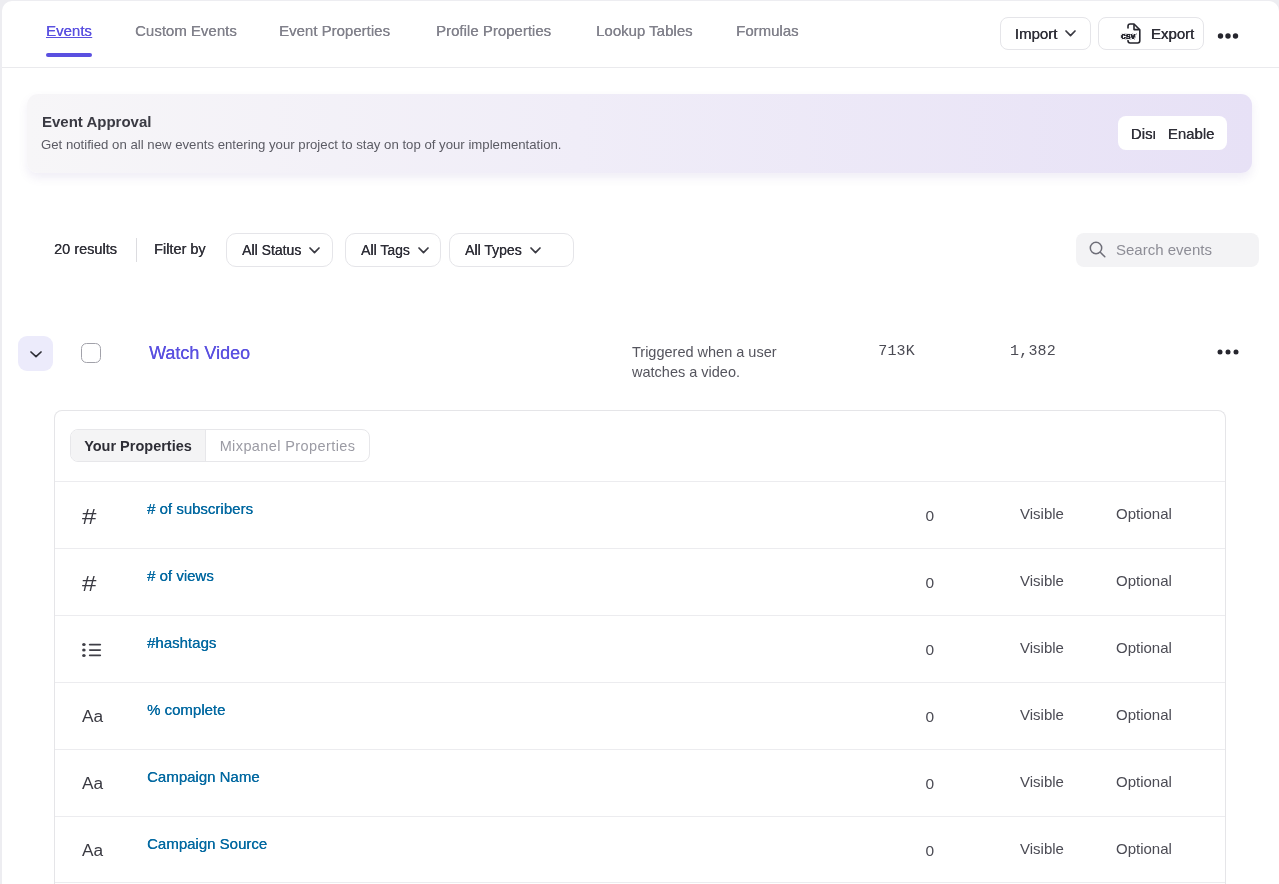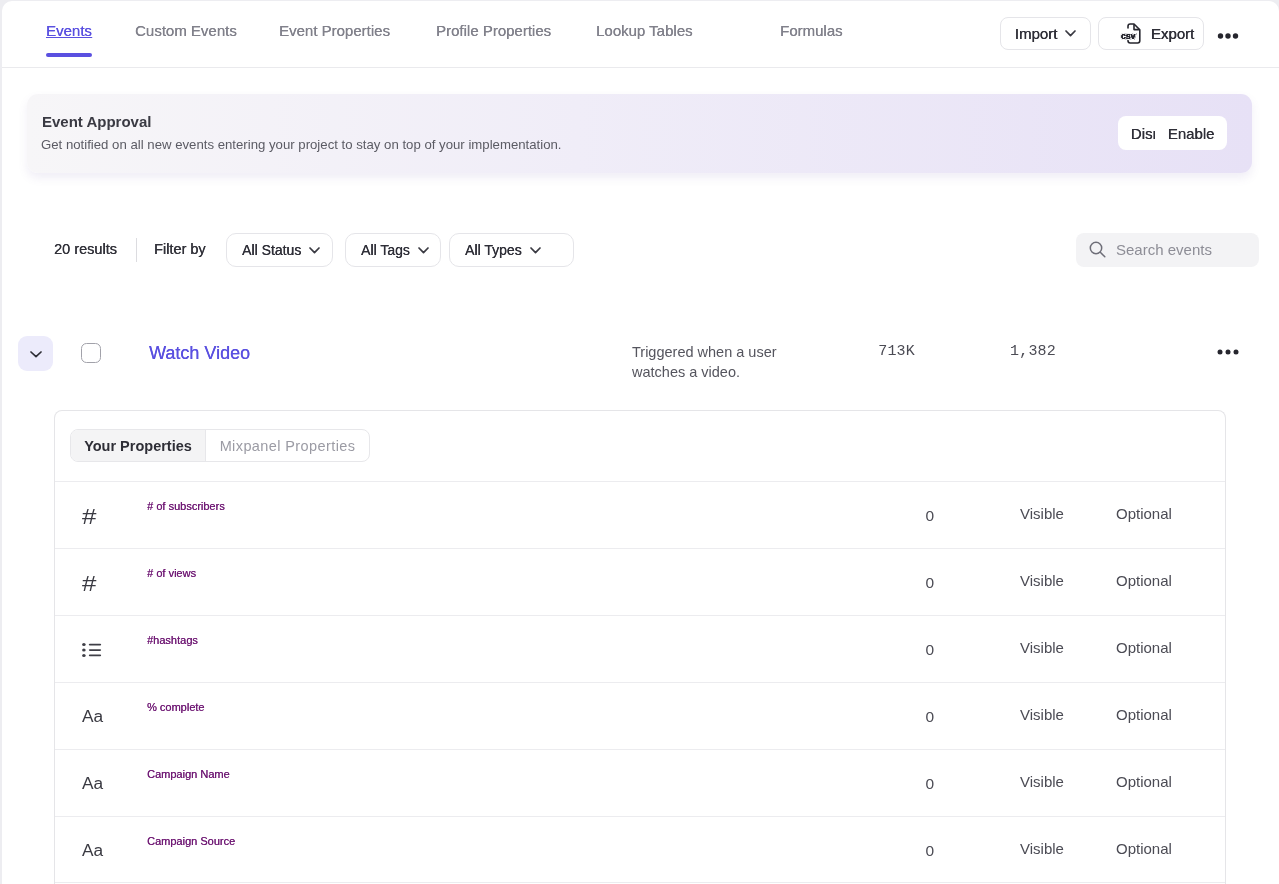--- a/index.html
+++ b/index.html
@@ -46,36 +46,36 @@
 .plink { color:#5a50e0; font-size:14.5px; white-space:nowrap; text-shadow:0.25px 0 0 currentColor; }
 .ddots { position:absolute; }
 
 #card { position:absolute; left:52px; top:409px; width:1172px; height:475px;
   border:1px solid #e5e5e8; border-bottom:none; border-radius:8px 8px 0 0; background:#fff; }
 .seg { position:absolute; left:15px; top:18px; height:33px; border:1px solid #e7e7ea; border-radius:8px; display:flex; }
 .seg .s1 { background:#f4f4f5; border-radius:7px 0 0 7px; border-right:1px solid #e7e7ea; width:135px; display:flex; align-items:center; justify-content:center; font-size:14.5px; font-weight:700; color:#2e2e36; }
 .seg .s2 { width:163px; display:flex; align-items:center; justify-content:center; font-size:14.5px; color:#9b9ba4; letter-spacing:0.4px; border-radius:0 7px 7px 0; }
 .prow { position:absolute; left:0; width:100%; height:67px; border-top:1px solid #ececef; }
 .prow .icon { position:absolute; left:27px; top:22px; width:26px; height:22px; color:#3a3a42; font-size:22px; font-weight:400; transform:scaleX(1.18); transform-origin:0 0; }
-.prow .name { position:absolute; left:92px; top:18px; font-size:11px; color:#701a75; text-shadow:0.25px 0 0 currentColor; }
+.prow .name { position:absolute; left:92px; top:18px; font-size:15px; color:#0369a1; text-shadow:0.25px 0 0 currentColor; }
 .prow .zero { position:absolute; right:291px; top:25px; font-size:15.5px; color:#4b4b54; font-family:"Liberation Sans", sans-serif; }
 .prow .vis  { position:absolute; left:965px; top:23.5px; font-size:15px; color:#4b4b54; }
 .prow .opt  { position:absolute; left:1061px; top:23.5px; font-size:15px; color:#4b4b54; }
 </style>
 </head>
 <body>
 <div id="panel">
 
   <div class="tabbar">
     <div class="tab active" style="left:44px;text-decoration:underline;">Events<span class="ul"></span></div>
     <div class="tab" style="left:133px;">Custom Events</div>
     <div class="tab" style="left:277px;">Event Properties</div>
     <div class="tab" style="left:434px;">Profile Properties</div>
     <div class="tab" style="left:594px;">Lookup Tables</div>
-    <div class="tab" style="left:734px;margin-left:44px;">Formulas</div>
+    <div class="tab" style="left:734px;">Formulas</div>
     <div class="btn" style="left:998px; top:16px; width:91px; height:33px;">Import<svg class="chev" width="11" height="7" viewBox="0 0 11 7">
           <path d="M1 1 L5.5 5.6 L10 1" fill="none" stroke="#3a3a42" stroke-width="1.7" stroke-linecap="round" stroke-linejoin="round"></path>
         </svg></div>
     <div class="btn" style="left:1096px; top:16px; width:106px; height:33px;padding-left:12px;">
       <svg width="23" height="21" viewBox="0 0 23 21" style="margin-right:8px;">
         <path d="M8 5 V3.2 Q8 1 10.2 1 H14 L19.8 6.8 V17.8 Q19.8 20 17.6 20 H10.2 Q8 20 8 17.8 V17.5" fill="none" stroke="#26262e" stroke-width="1.6" stroke-linejoin="round" stroke-linecap="round"></path>
         <path d="M14 1.3 V6.6 H19.5" fill="none" stroke="#26262e" stroke-width="1.6" stroke-linejoin="round"></path>
         <text x="1" y="16" font-family="Liberation Sans, sans-serif" font-size="8.5" font-weight="700" fill="#26262e" style="paint-order:stroke" stroke="#ffffff" stroke-width="2">csv</text>
         <text x="1" y="16" font-family="Liberation Sans, sans-serif" font-size="8.5" font-weight="700" fill="#26262e">csv</text>
       </svg>Export</div>

